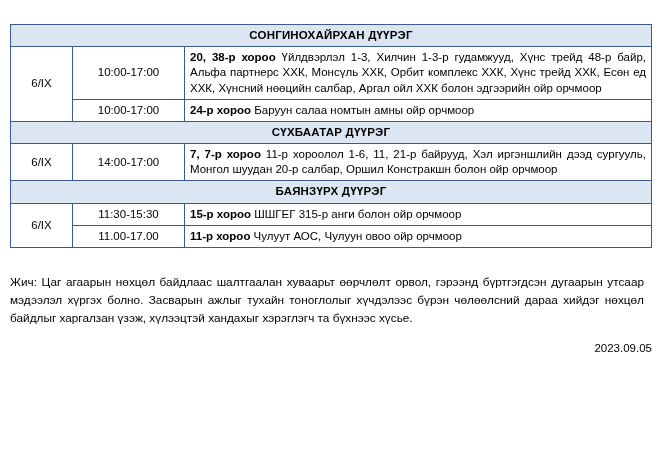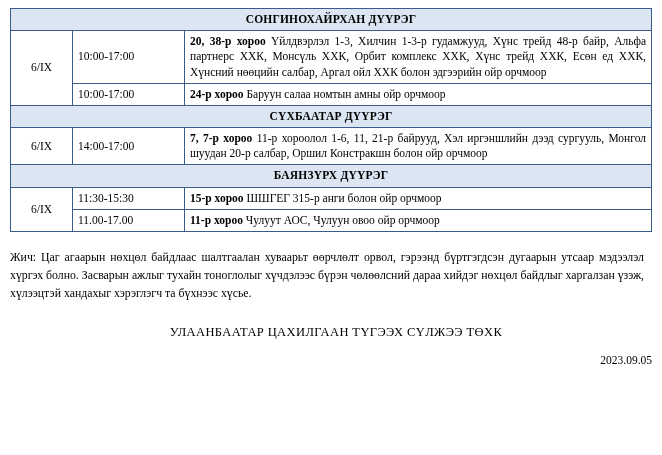--- a/index.html
+++ b/index.html
@@ -11,23 +11,22 @@
     height: 455px;
     background: #ffffff;
     font-family: "Liberation Sans", sans-serif;
     color: #000000;
     overflow: hidden;
   }
   .page {
     width: 662px;
     height: 455px;
     box-sizing: border-box;
-    padding: 8px 10px 0 10px;
+    padding: 24px 10px 0 10px;
     position: relative;
-    font-family: Liberation Serif, serif;
   }
   table.schedule {
     border-collapse: collapse;
     width: 642px;
     table-layout: fixed;
   }
   table.schedule td {
     border: 1px solid #3b5b8c;
     padding: 3px 5px;
     font-size: 11.5px;
@@ -42,31 +41,32 @@
     letter-spacing: 0.2px;
     padding: 3px 0;
   }
   td.date {
     width: 62px;
     text-align: center;
     font-size: 11.5px;
   }
   td.time {
     width: 112px;
+    text-align: center;
     font-size: 11.5px;
   }
   td.detail {
     text-align: justify;
     text-justify: inter-word;
   }
   td.detail b {
     font-weight: bold;
   }
   .note {
-    margin-top: 17px;
+    margin-top: 26px;
     font-size: 11.8px;
     line-height: 1.52;
     text-align: justify;
     text-justify: inter-word;
     width: 634px;
   }
   .org {
     margin-top: 22px;
     text-align: center;
     font-size: 12.5px;
@@ -125,17 +125,16 @@
       </tr>
       <tr>
         <td class="time">11.00-17.00</td>
         <td class="detail"><b>11-р хороо</b><span> Чулуут АОС, Чулуун овоо ойр орчмоор</span></td>
       </tr>
     </tbody>
   </table>
 
   <div class="note">Жич: Цаг агаарын нөхцөл байдлаас шалтгаалан хуваарьт өөрчлөлт орвол, гэрээнд бүртгэгдсэн дугаарын утсаар мэдээлэл хүргэх болно. Засварын ажлыг тухайн тоноглолыг хүчдэлээс бүрэн чөлөөлсний дараа хийдэг нөхцөл байдлыг харгалзан үзэж, хүлээцтэй хандахыг хэрэглэгч та бүхнээс хүсье.</div>
 
-  <div class="org">УЛААНБААТАР ЦАХИЛГААН ТҮГЭЭХ СҮЛЖЭЭ ТӨХК</div>
 
   <div class="date-line">2023.09.05</div>
 
 </div>
 
 </body></html>

